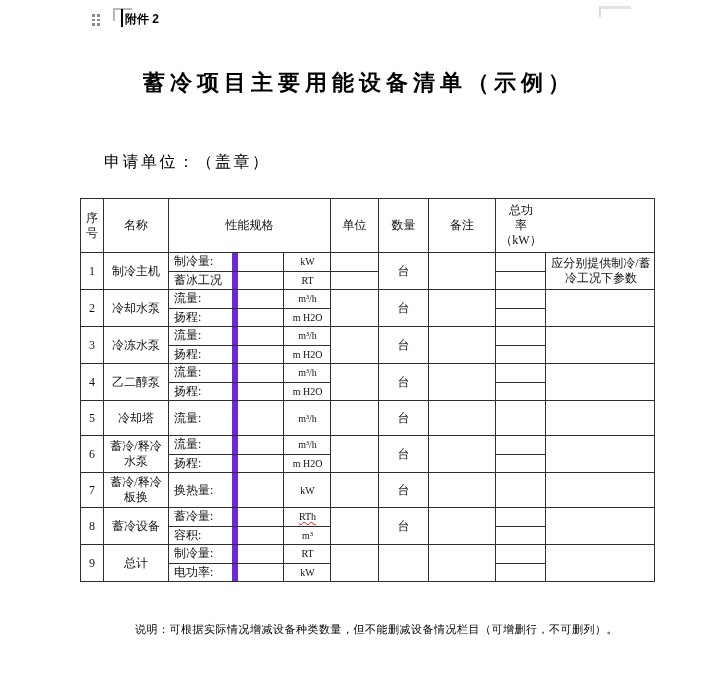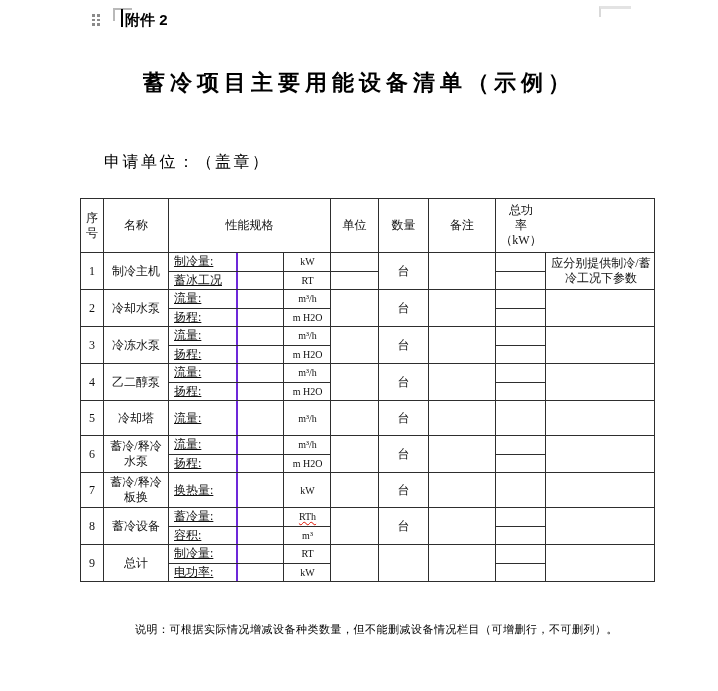--- a/index.html
+++ b/index.html
@@ -25,21 +25,21 @@
   .crop-tr{
     position:absolute;left:599px;top:6px;width:30px;height:8px;
     border-top:3px solid #e3e3e3;border-left:2px solid #d9d9d9;
   }
   .caret{
     position:absolute;left:121px;top:9px;width:1.5px;height:18px;background:#000;
   }
   .attachment{
     position:absolute;left:125px;top:11px;
     font-family:"Liberation Sans","DejaVu Sans",sans-serif;
-    font-weight:bold;font-size:15px;color:#000;
+    font-weight:bold;font-size:12px;color:#000;
   }
   .doc-title{
     position:absolute;left:0;top:68px;width:718px;
     text-align:center;
     font-weight:bold;font-size:22px;letter-spacing:5px;color:#000;
   }
   .applicant{
     position:absolute;left:104px;top:152px;
     font-size:16px;letter-spacing:2.5px;color:#000;
   }
@@ -61,22 +61,22 @@
   .cell:last-child{border-right:none;}
   .hdr{height:53px;border-bottom:1px solid #2e2e2e;}
   .hdr .cell{font-size:12px;}
   .body-row{border-bottom:1px solid #2e2e2e;}
   .body-row:last-child{border-bottom:none;}
   
   .spec-col{display:flex;flex-direction:column;border-right:1px solid #2e2e2e;}
   .spec-line{flex:1;display:grid;grid-template-columns:69px 46px 47px;border-bottom:1px solid #2e2e2e;}
   .spec-line:last-child{border-bottom:none;text-align:right;}
   .spec-label{
-    border-right:2px solid #6d28d9;display:flex;align-items:center;
-    padding-left:5px;box-sizing:border-box;white-space:nowrap;text-decoration:underline;
+    border-right:6px solid #6d28d9;display:flex;align-items:center;
+    padding-left:5px;box-sizing:border-box;white-space:nowrap;
   }
   .spec-value{border-right:1px solid #2e2e2e;}
   .spec-unit{display:flex;align-items:center;justify-content:center;font-size:10px;}
   .misspell{text-decoration-line:underline;text-decoration-style:wavy;text-decoration-color:#dd1100;text-decoration-thickness:1px;}
   
   .split-col{display:flex;flex-direction:column;border-right:1px solid #2e2e2e;}
   .split-col .sub{flex:1;border-bottom:1px solid #2e2e2e;}
   .split-col .sub:last-child{border-bottom:none;}
   .remark-cell{font-size:12px;padding:0 2px;}
   .footnote{

